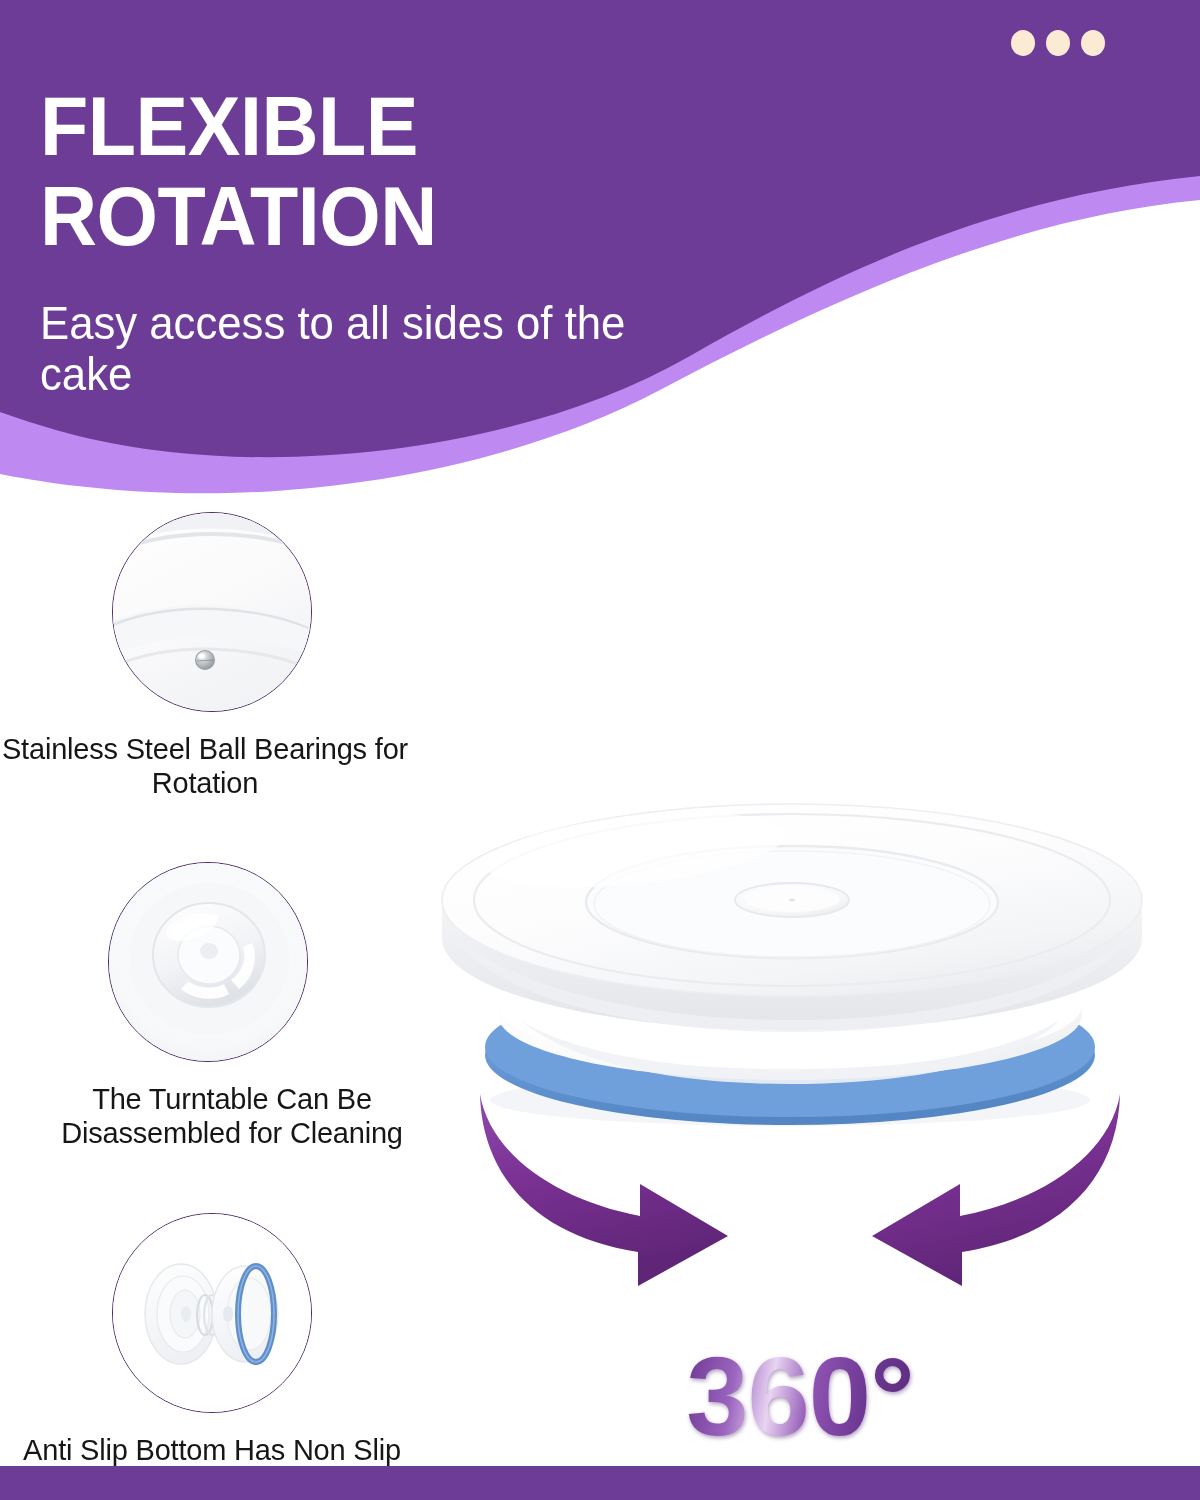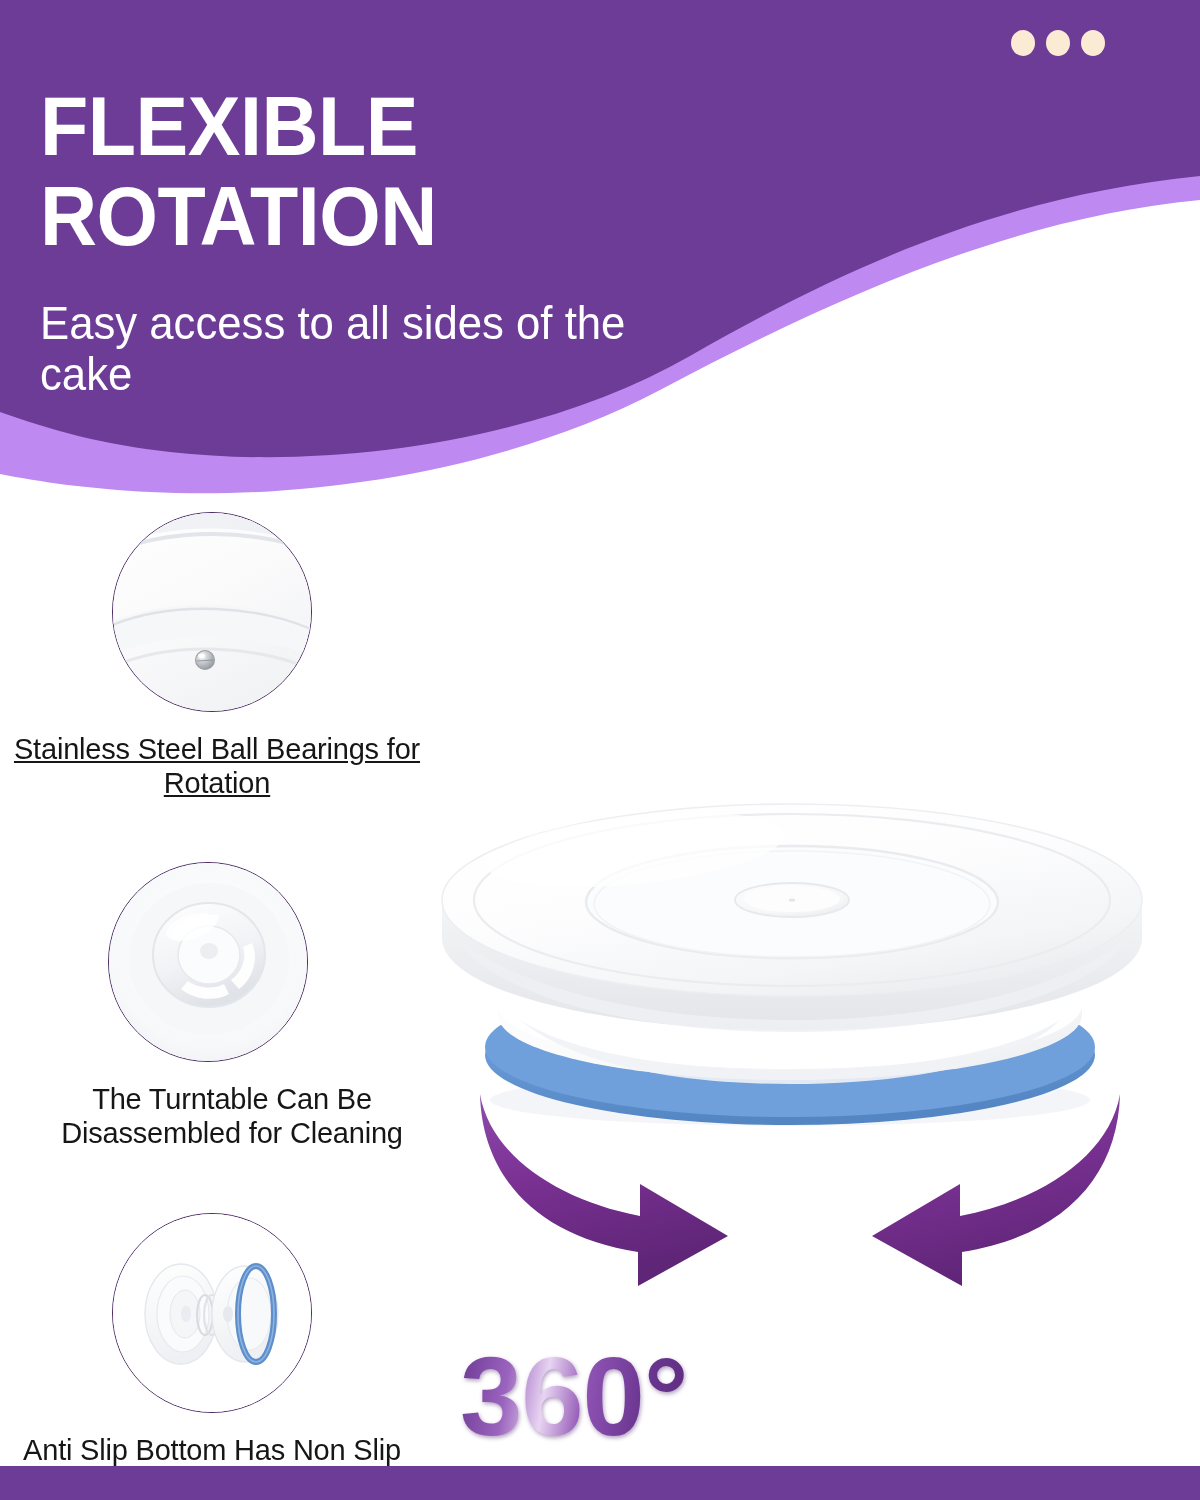--- a/index.html
+++ b/index.html
@@ -65,21 +65,21 @@
   }
   .feature-circle svg{ position:absolute; left:0; top:0; }
   .feature-caption{
     margin-top:21px; text-align:center;
     font-size:29px; line-height:1.16; color:#161616;
     font-weight:400; letter-spacing:-0.2px;
   }
 
   
   #feature-1 .feature-circle{ margin-left:112px; }
-  #feature-1 .feature-caption{ width:410px; margin-left:12px;text-decoration:underline; }
+  #feature-1 .feature-caption{ width:410px; margin-left:0; }
   
   #feature-2{ margin-top:62px; }
   #feature-2 .feature-circle{ margin-left:108px; }
   #feature-2 .feature-caption{ width:430px; margin-left:17px; }
   
   #feature-3{ margin-top:62px; }
   #feature-3 .feature-circle{ margin-left:112px; }
   #feature-3 .feature-caption{ width:420px; margin-left:2px; }
 
   
@@ -88,21 +88,21 @@
   }
   #product-svg{ position:absolute; left:0; top:0; }
 
   
   #rotation-area{
     position:absolute; left:460px; top:1080px; width:680px; height:380px; z-index:6;
   }
   #rotation-svg{ position:absolute; left:0; top:0; }
 
   #degree-label{
-    position:absolute; left:0; top:252px; width:680px; 
+    position:absolute; left:0; top:252px; width:680px; text-align:center;
     font-size:112px; font-weight:bold; letter-spacing:-1px;
     color:#7A3E9D;
     font-family:"Liberation Sans", sans-serif;
     z-index:7;
   }
   #degree-label .g{
     background:linear-gradient(100deg,#6A3690 0%,#9A63BE 22%,#E8D4F2 38%,#8E52B2 55%,#6A3690 78%,#5B2C7D 100%);
     -webkit-background-clip:text; background-clip:text;
     -webkit-text-fill-color:transparent; color:transparent;
     filter:drop-shadow(1px 2px 2px rgba(80,40,110,.45));

